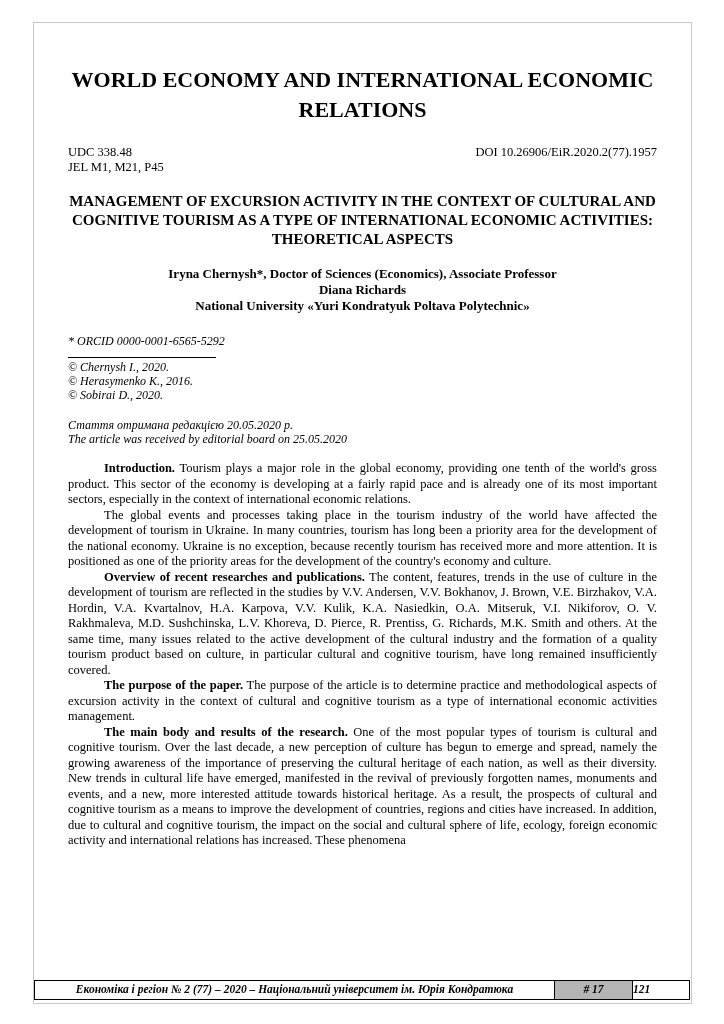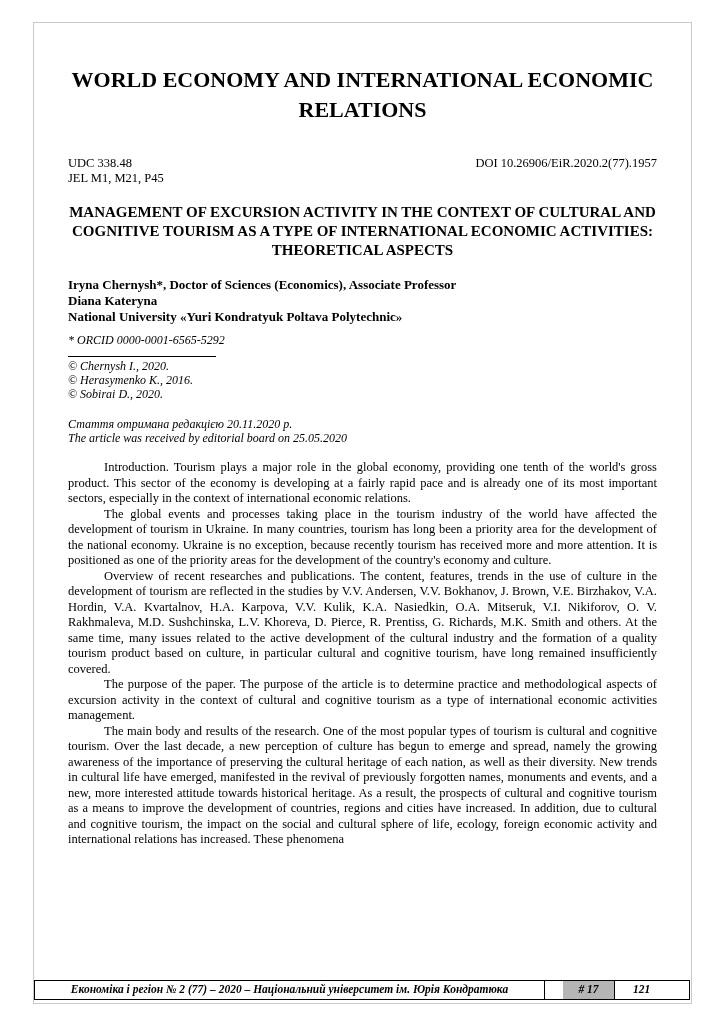--- a/index.html
+++ b/index.html
@@ -20,87 +20,86 @@
   .content { padding: 0 34px; }
 
   .section-title {
     margin-top: 42px;
     font-size: 22px;
     line-height: 30px;
     font-weight: bold;
     text-align: center;
   }
   .meta-row {
-    margin-top: 31px;
+    margin-top: 20px;
     display: flex;
     justify-content: space-between;
     align-items: flex-start;
     font-size: 12.5px;
     line-height: 15px;
   }
   .article-title {
     margin-top: 17px;
     font-size: 15px;
     line-height: 19px;
     font-weight: bold;
     text-align: center;
   }
   .authors {
     margin-top: 17px;
     font-size: 13px;
     line-height: 16px;
     font-weight: bold;
-    text-align: left;
+    text-align: center;
   }
   .orcid {
-    margin-top: 8px;
+    margin-top: 20px;
     font-size: 12px;
     line-height: 14px;
     font-style: italic;
   }
   .fn-rule {
     width: 148px;
     border: none;
     border-top: 1px solid #000;
     margin: 9px 0 2px 0;
   }
   .copyright-block { font-size: 12px; line-height: 14px; font-style: italic; }
   .received-block { margin-top: 16px; font-size: 12px; line-height: 14px; font-style: italic; }
 
   .body-text {
     margin-top: 15px;
     font-size: 12.5px;
     line-height: 15.5px;
     text-align: justify;
   }
   .body-text p { text-indent: 36px; }
-  .body-text .lead { font-weight: normal; }
+  .body-text .lead { font-weight: bold; }
 
   .page-footer {
     position: absolute;
     left: 34px; right: 34px; bottom: 24px;
     display: flex;
     border: 1.5px solid #000;
     height: 20px;
     font-size: 11.5px;
     line-height: 17px;
     font-weight: bold;
     font-style: italic;
-    gap: 18px;
   }
   .footer-journal {
     flex: 1;
     text-align: center;
     border-right: 1.5px solid #000;
     background: #fff;
     overflow: hidden;
     white-space: nowrap;
   }
   .footer-issue {
-    width: 52px;
+    width: 78px;
     text-align: center;
     border-right: 1.5px solid #000;
     background: #b5b5b5;
   }
   .footer-page {
     width: 56px;
     text-align: left;
     background: #fff;
   }
 </style>
@@ -117,36 +116,36 @@
         <div>UDC 338.48</div>
         <div>JEL M1, M21, P45</div>
       </div>
       <div class="meta-right">DOI 10.26906/EiR.2020.2(77).1957</div>
     </div>
 
     <h2 class="article-title">MANAGEMENT OF EXCURSION ACTIVITY IN THE CONTEXT OF CULTURAL AND COGNITIVE TOURISM AS A TYPE OF INTERNATIONAL ECONOMIC ACTIVITIES: THEORETICAL ASPECTS</h2>
 
     <div class="authors">
       <div>Iryna Chernysh*, Doctor of Sciences (Economics), Associate Professor</div>
-      <div>Diana Kateryna</div>
+      <div>Diana Richards</div>
       <div>National University «Yuri Kondratyuk Poltava Polytechnic»</div>
     </div>
 
     <div class="orcid">* ORCID 0000-0001-6565-5292</div>
 
     <hr class="fn-rule">
 
     <div class="copyright-block">
       <div>© Chernysh I., 2020.</div>
       <div>© Herasymenko K., 2016.</div>
       <div>© Sobirai D., 2020.</div>
     </div>
 
     <div class="received-block">
-      <div>Стаття отримана редакцією 20.11.2020 р.</div>
+      <div>Стаття отримана редакцією 20.05.2020 р.</div>
       <div>The article was received by editorial board on 25.05.2020</div>
     </div>
 
     <div class="body-text">
       <p><span class="lead">Introduction.</span><span> Tourism plays a major role in the global economy, providing one tenth of the world's gross product. This sector of the economy is developing at a fairly rapid pace and is already one of its most important sectors, especially in the context of international economic relations.</span></p>
       <p><span class="lead"></span><span>The global events and processes taking place in the tourism industry of the world have affected the development of tourism in Ukraine. In many countries, tourism has long been a priority area for the development of the national economy. Ukraine is no exception, because recently tourism has received more and more attention. It is positioned as one of the priority areas for the development of the country's economy and culture.</span></p>
       <p><span class="lead">Overview of recent researches and publications.</span><span> The content, features, trends in the use of culture in the development of tourism are reflected in the studies by V.V. Andersen, V.V. Bokhanov, J. Brown, V.E. Birzhakov, V.A. Hordin, V.A. Kvartalnov, H.A. Karpova, V.V. Kulik, K.A. Nasiedkin, O.A. Mitseruk, V.I. Nikiforov, O. V. Rakhmaleva, M.D. Sushchinska, L.V. Khoreva, D. Pierce, R. Prentiss, G. Richards, M.K. Smith and others. At the same time, many issues related to the active development of the cultural industry and the formation of a quality tourism product based on culture, in particular cultural and cognitive tourism, have long remained insufficiently covered.</span></p>
       <p><span class="lead">The purpose of the paper.</span><span> The purpose of the article is to determine practice and methodological aspects of excursion activity in the context of cultural and cognitive tourism as a type of international economic activities management.</span></p>
       <p><span class="lead">The main body and results of the research.</span><span> One of the most popular types of tourism is cultural and cognitive tourism. Over the last decade, a new perception of culture has begun to emerge and spread, namely the growing awareness of the importance of preserving the cultural heritage of each nation, as well as their diversity. New trends in cultural life have emerged, manifested in the revival of previously forgotten names, monuments and events, and a new, more interested attitude towards historical heritage. As a result, the prospects of cultural and cognitive tourism as a means to improve the development of countries, regions and cities have increased. In addition, due to cultural and cognitive tourism, the impact on the social and cultural sphere of life, ecology, foreign economic activity and international relations has increased. These phenomena</span></p>
     </div>

